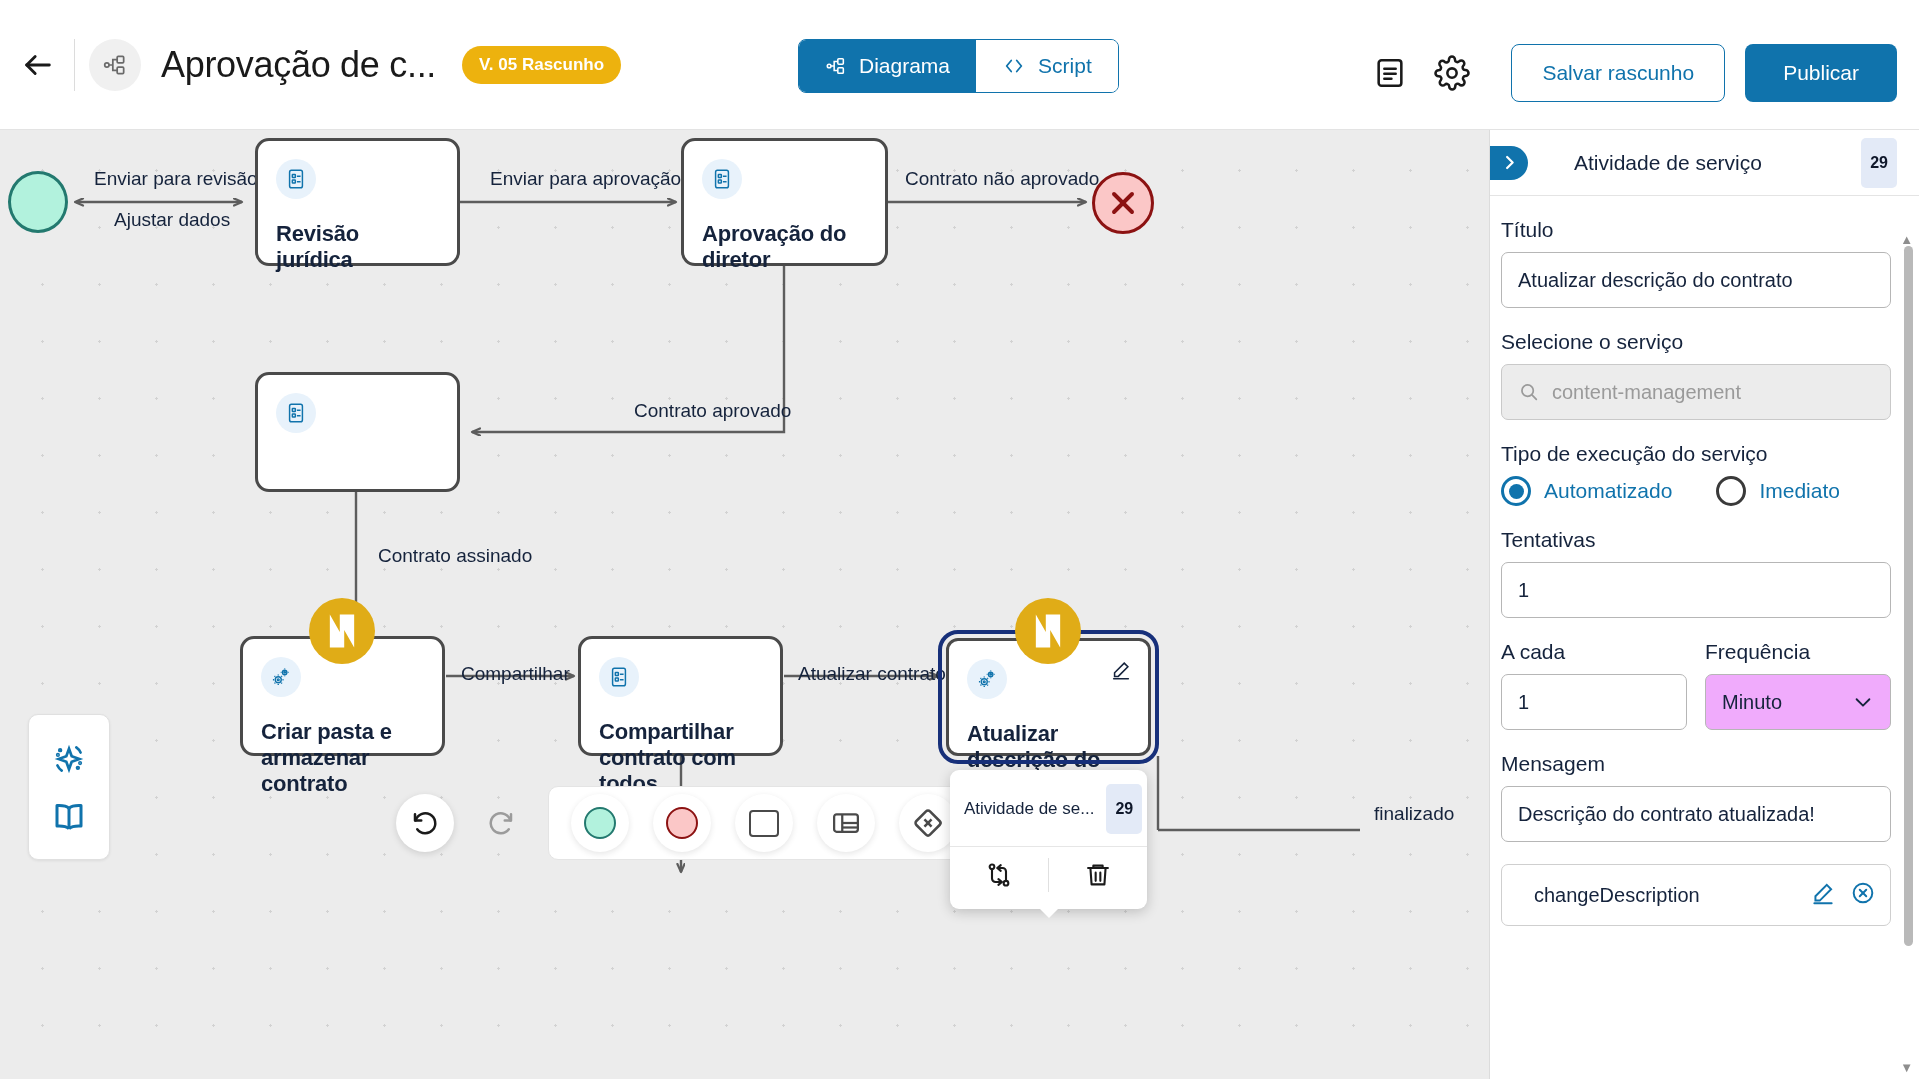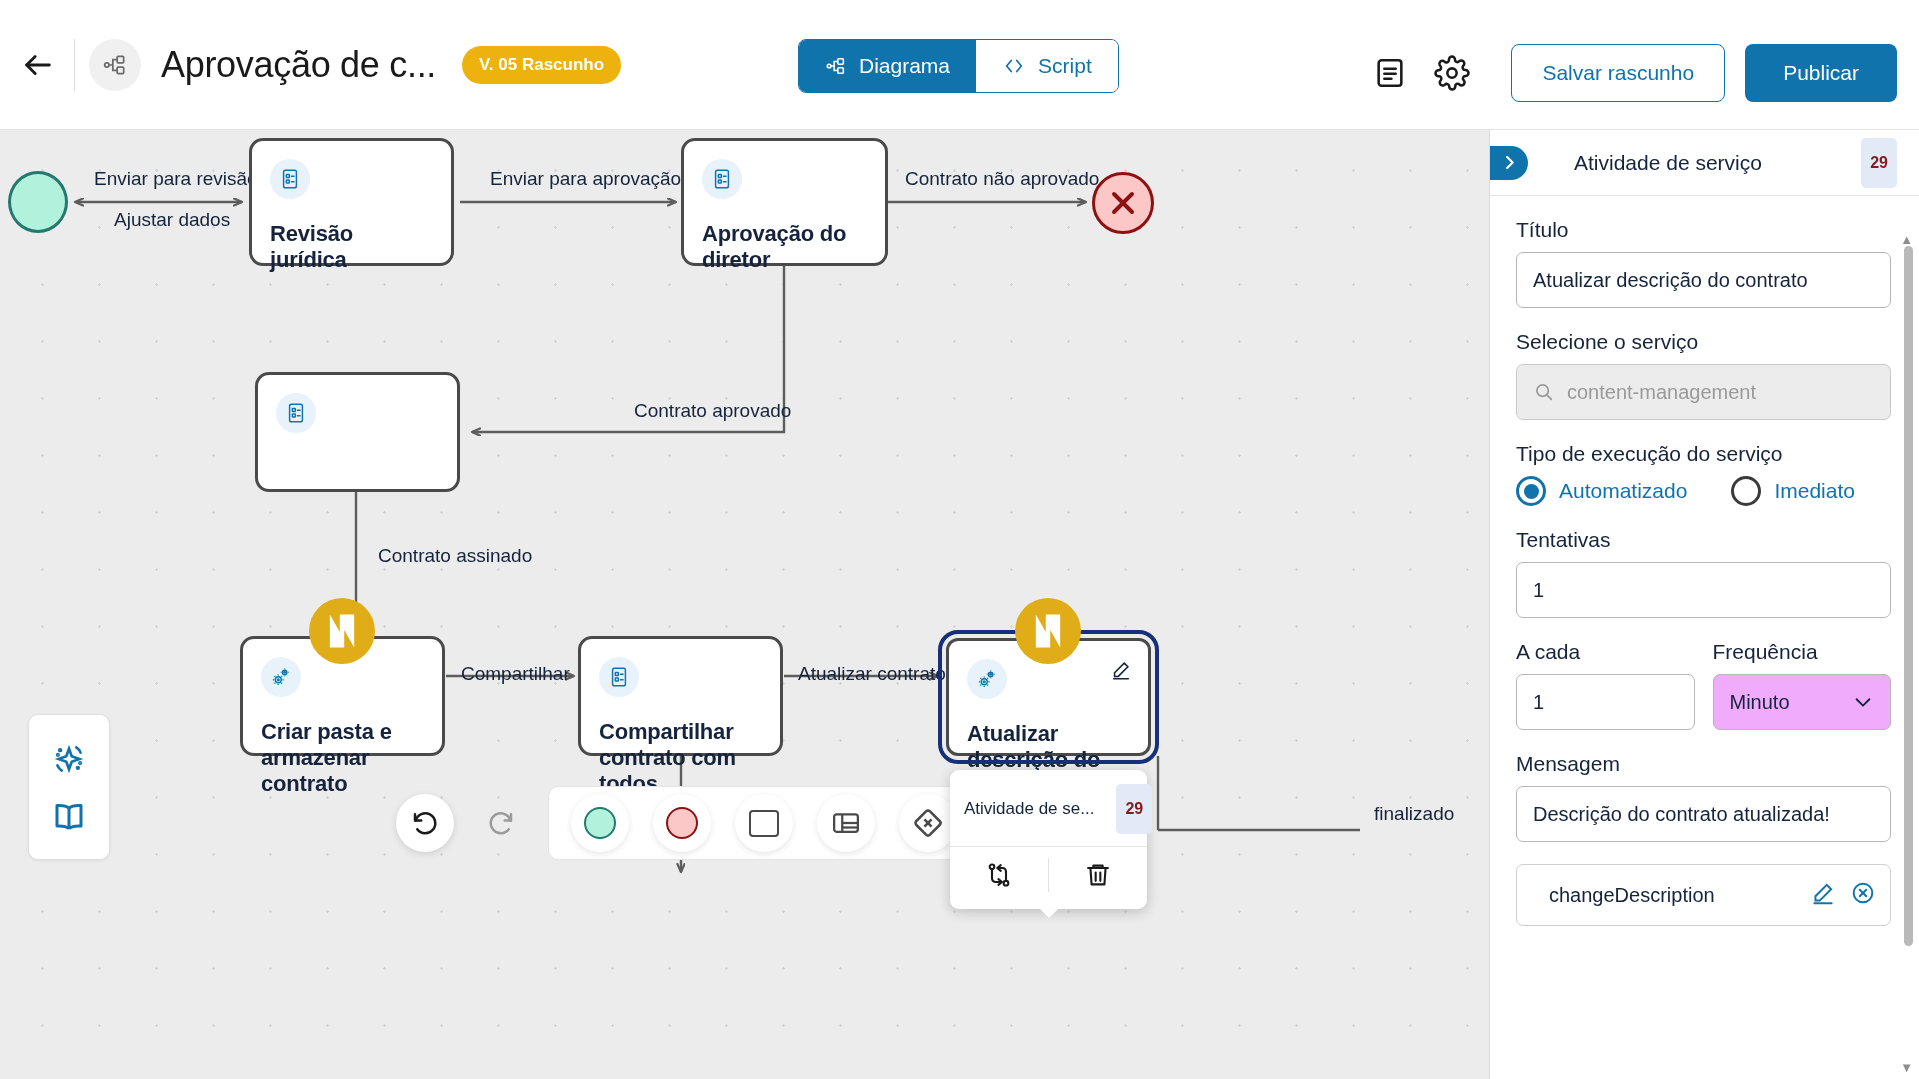--- a/index.html
+++ b/index.html
@@ -151,22 +151,22 @@
     position: absolute; left: 950px; top: 640px; width: 197px;
     background: #ffffff; border-radius: 9px;
     box-shadow: 0 3px 13px rgba(0,0,0,.2); padding: 10px 0 6px 0; z-index: 40; text-align: center;
   }
   #node-menu-head {
     display: flex; align-items: center; justify-content: space-between;
     padding: 4px 14px 12px 14px; border-bottom: 1px solid #e6e6e6;
   }
   #node-menu-title { font-size: 17px; color: #15233c; white-space: nowrap; }
   .count-chip {
-    background: #e3eaf7; color: #7f1d1d; font-size: 16px; font-weight: bold;
-    border-radius: 5px; padding: 16px 9px; margin-left: 22px;
+    background: #e3eaf7; color: #0f172a; font-size: 16px; font-weight: bold;
+    border-radius: 5px; padding: 16px 9px; margin-left: 12px;
   }
   #node-menu-actions { display: flex; align-items: center; height: 56px; }
   .menu-act { flex: 1; display: flex; align-items: center; justify-content: center; cursor: pointer; }
   #menu-act-sep { width: 1px; height: 34px; background: #e0e0e0; }
   #node-menu-caret {
     position: absolute; left: 50%; bottom: -9px; transform: translateX(-50%);
     width: 0; height: 0; border-left: 9px solid transparent;
     border-right: 9px solid transparent; border-top: 9px solid #ffffff;
   }
 
@@ -179,21 +179,21 @@
     height: 66px; display: flex; align-items: center;
     border-bottom: 1px solid #e4e4e4; padding-right: 22px;
   }
   #panel-collapse {
     width: 38px; height: 34px; background: #1073ac;
     border-top-right-radius: 20px; border-bottom-right-radius: 20px;
     display: flex; align-items: center; justify-content: center;
     cursor: pointer; border: none; flex: none;
   }
   #panel-title { flex: 1; font-size: 21px; color: #15233c; margin-left: 46px; }
-  #panel-body { height: 883px; overflow: hidden; position: relative; padding: 22px 28px 0 26px; }
+  #panel-body { height: 883px; overflow: hidden; position: relative; padding: 22px 28px 0 11px; }
   .field-label { font-size: 21px; color: #15233c; margin-bottom: 10px; }
   .field-group { margin-bottom: 22px; }
   .text-input {
     width: 100%; height: 56px; border: 1px solid #b6b6b6; border-radius: 7px;
     font-size: 20px; color: #15233c; padding: 0 16px;
     font-family: inherit; background: #ffffff;
   }
   .text-input.readonly { background: #ececec; border-color: #c9c9c9; }
   #service-search { display: flex; align-items: center; gap: 12px; padding-left: 16px; }
   #service-search-text { font-size: 20px; color: #9a9a9a; }
@@ -334,21 +334,21 @@
   <div class="edge-label" style="left:1374px;top:673px;">finalizado</div>
 
   <div id="start-node"></div>
   <div id="end-node">
     <svg width="36" height="36" viewBox="0 0 24 24" stroke="#8c1212" stroke-width="2.6" stroke-linecap="round">
       <line x1="6" y1="6" x2="18" y2="18"></line>
         <line x1="18" y1="6" x2="6" y2="18"></line>
     </svg>
   </div>
 
-  <div class="node" style="left:249px; top:8px; width:205px; height:128px;">
+  <div class="node" style="left:255px; top:8px; width:205px; height:128px;">
     <div class="node-icon">
       <svg width="22" height="22" viewBox="0 0 24 24" fill="none" stroke="#1073ac" stroke-width="1.6">
         <rect x="5" y="2.5" width="14" height="19" rx="2"></rect>
         <rect x="8" y="7" width="3.3" height="3.3" rx=".5"></rect>
           <path d="M13 9h4"></path>
         <rect x="8" y="13" width="3.3" height="3.3" rx=".5"></rect>
           <path d="M13 15h4"></path>
       </svg>
     </div>
     <div class="node-label">Revisão jurídica</div>

